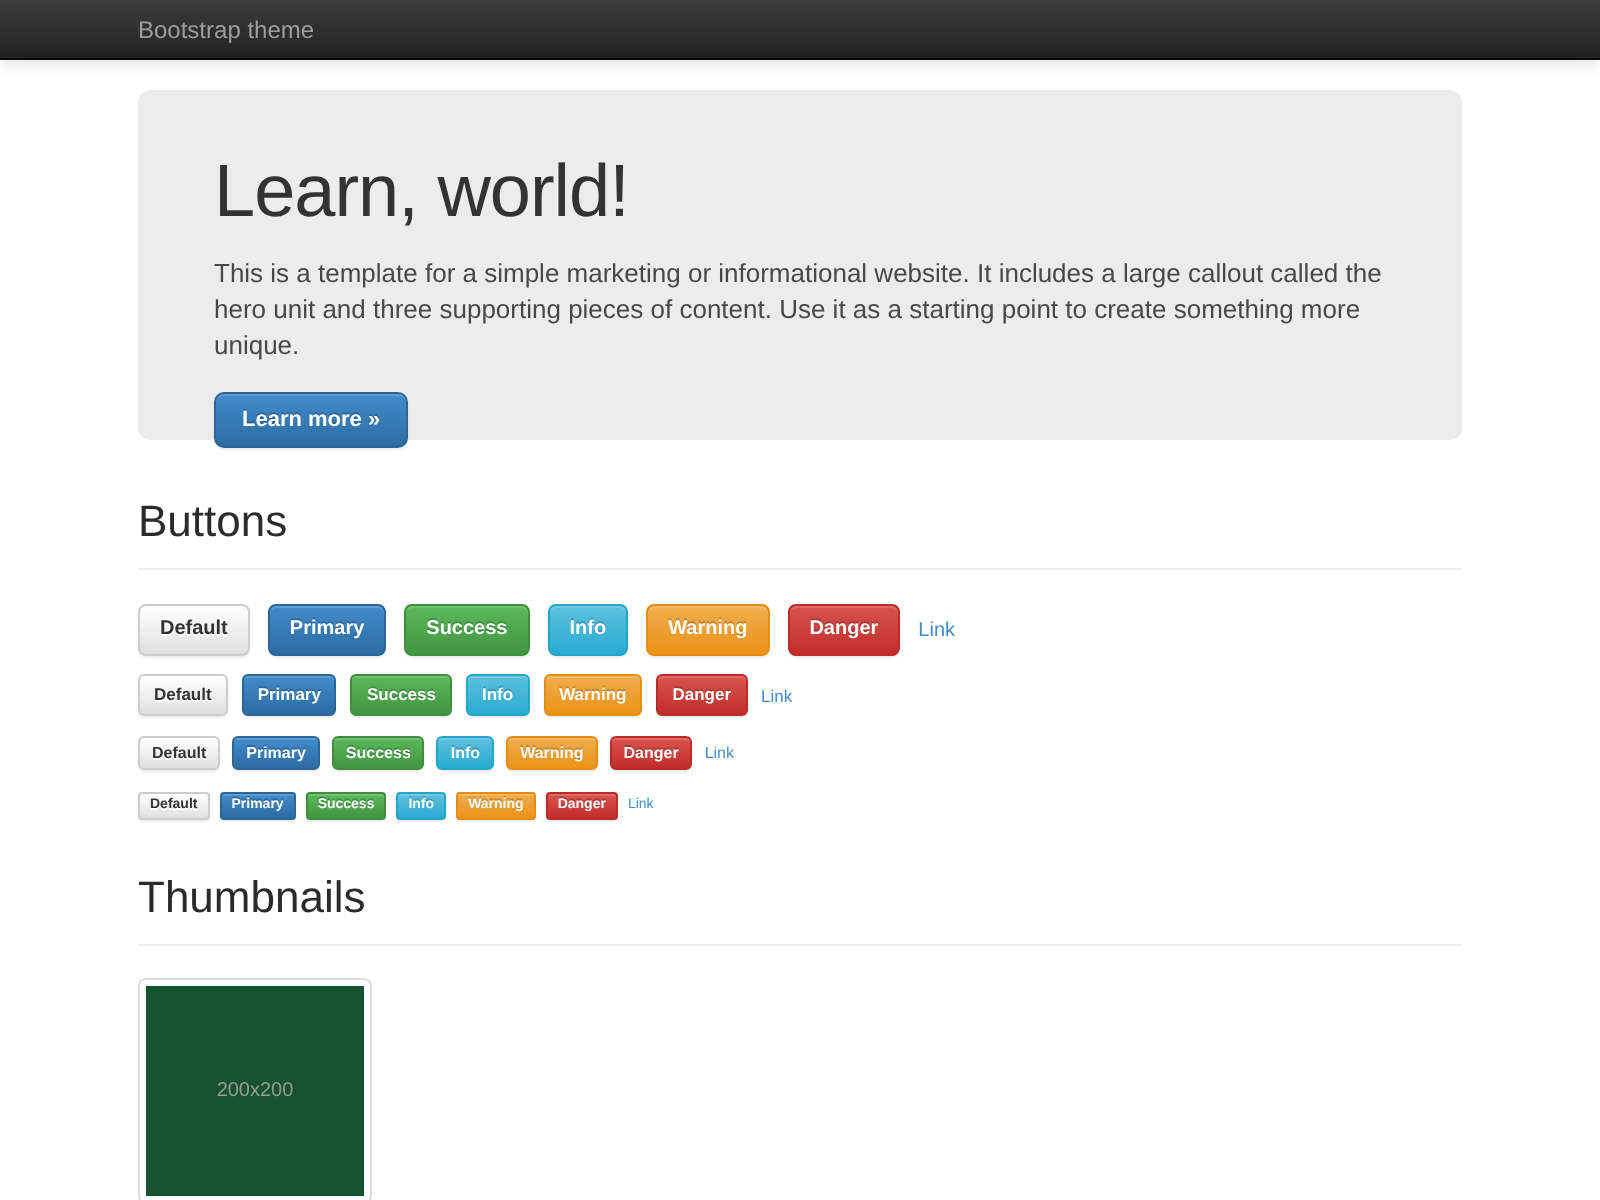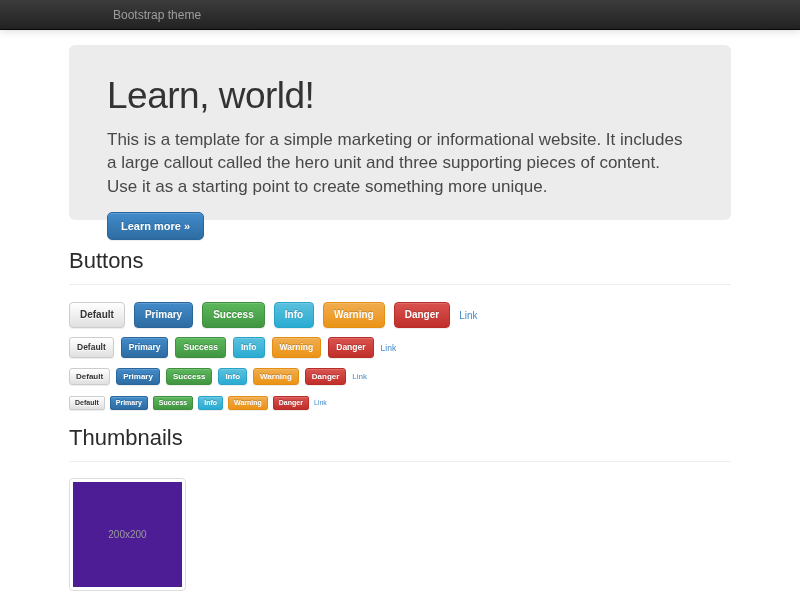--- a/index.html
+++ b/index.html
@@ -20,21 +20,20 @@
     box-shadow: 0 1px 8px rgba(0,0,0,.15);
   }
   .navbar .container { display: flex; align-items: stretch; height: 100%; }
   .navbar-brand {
     color: #9d9d9d;
     font-size: 12px;
     line-height: 30px;
     padding-right: 24px;
     text-decoration: none;
     white-space: nowrap;
-    margin-left: 44px;
   }
   .navbar-nav { display: flex; list-style: none; }
   .nav-item {
     color: #9d9d9d;
     font-size: 10px;
     line-height: 30px;
     padding: 0 11px;
     cursor: pointer;
     white-space: nowrap;
   }
@@ -54,21 +53,21 @@
     height: 175px;
   }
   .jumbotron h1 {
     font-size: 37px;
     font-weight: normal;
     color: #333;
     letter-spacing: -0.5px;
     margin-bottom: 11px;
   }
   .jumbotron p {
-    font-size: 17px;
+    font-size: 13px;
     line-height: 1.38;
     color: #484848;
     margin-bottom: 14px;
     max-width: 600px;
   }
   .btn {
     display: inline-block;
     text-decoration: none;
     text-align: center;
     cursor: pointer;
@@ -123,21 +122,21 @@
     text-shadow: 0 -1px 0 rgba(0,0,0,.2);
     box-shadow: inset 0 1px 0 rgba(255,255,255,.15), 0 1px 1px rgba(0,0,0,.075);
   }
   .btn-link-text { color: #428bca; text-decoration: none; cursor: pointer; }
 
   
   .page-header {
     font-size: 22px;
     font-weight: normal;
     color: #2b2b2b;
-    margin-top: 15px;
+    margin-top: 26px;
     padding-bottom: 10px;
     border-bottom: 1px solid #eee;
   }
   .page-header.first { margin-top: 28px; }
 
   
   .btn-toolbar { display: flex; align-items: center; }
   .btn-toolbar .btn { margin-right: 9px; }
   .row-lg { margin-top: 17px; }
   .row-lg .btn { font-size: 10px; line-height: 24px; padding: 0 10px; border-radius: 4px; }
@@ -160,21 +159,21 @@
     height: 113px;
     padding: 3px;
     background: #fff;
     border: 1px solid #ddd;
     border-radius: 4px;
     cursor: pointer;
   }
   .thumbnail .placeholder {
     width: 100%;
     height: 100%;
-    background: #4c1d95;
+    background: #14532d;
     display: flex;
     align-items: center;
     justify-content: center;
     color: #9a9a9a;
     font-size: 10px;
   }
 </style>
 </head>
 <body>
 

